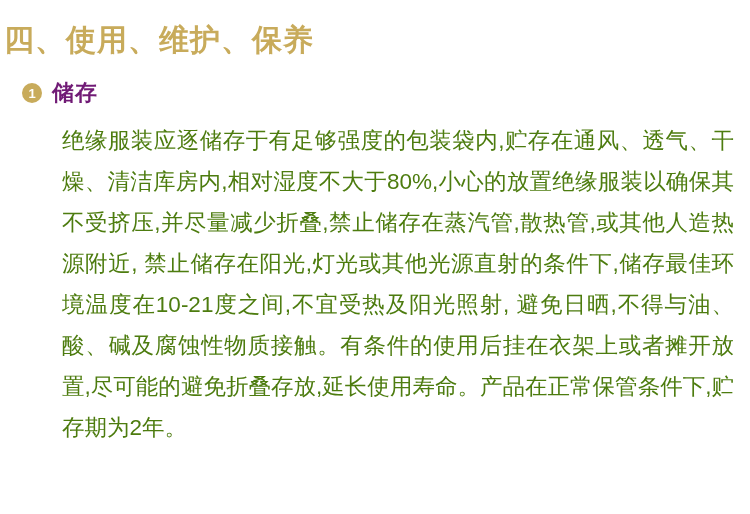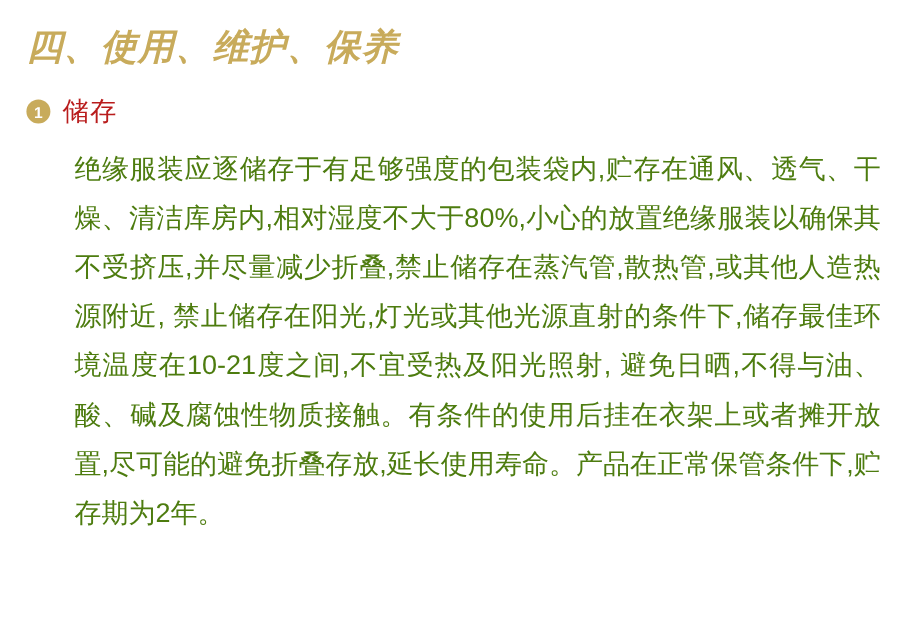--- a/index.html
+++ b/index.html
@@ -15,29 +15,28 @@
   }
   .page {
     position: relative;
     width: 750px;
     height: 514px;
     box-sizing: border-box;
     padding: 0;
   }
   .section-title {
     position: absolute;
-    left: 22px;
+    left: 4px;
     top: 22px;
     font-size: 30px;
     font-weight: bold;
     color: #c8ab5b;
     letter-spacing: 1px;
     line-height: 1.2;
     white-space: nowrap;
-    font-style: italic;
   }
   .sub-heading {
     position: absolute;
     left: 22px;
     top: 78px;
     display: flex;
     align-items: center;
     gap: 10px;
   }
   .num-badge {
@@ -49,22 +48,22 @@
     border-radius: 50%;
     background: #c8ab5b;
     color: #ffffff;
     font-size: 13px;
     line-height: 1;
     font-weight: bold;
     flex: 0 0 auto;
   }
   .sub-heading-text {
     font-size: 22px;
-    font-weight: normal;
-    color: #b91c1c;
+    font-weight: bold;
+    color: #701a75;
     letter-spacing: 1px;
   }
   .body-text {
     position: absolute;
     left: 62px;
     top: 120px;
     width: 672px;
     font-size: 22.5px;
     line-height: 41px;
     color: #4d7c0f;

